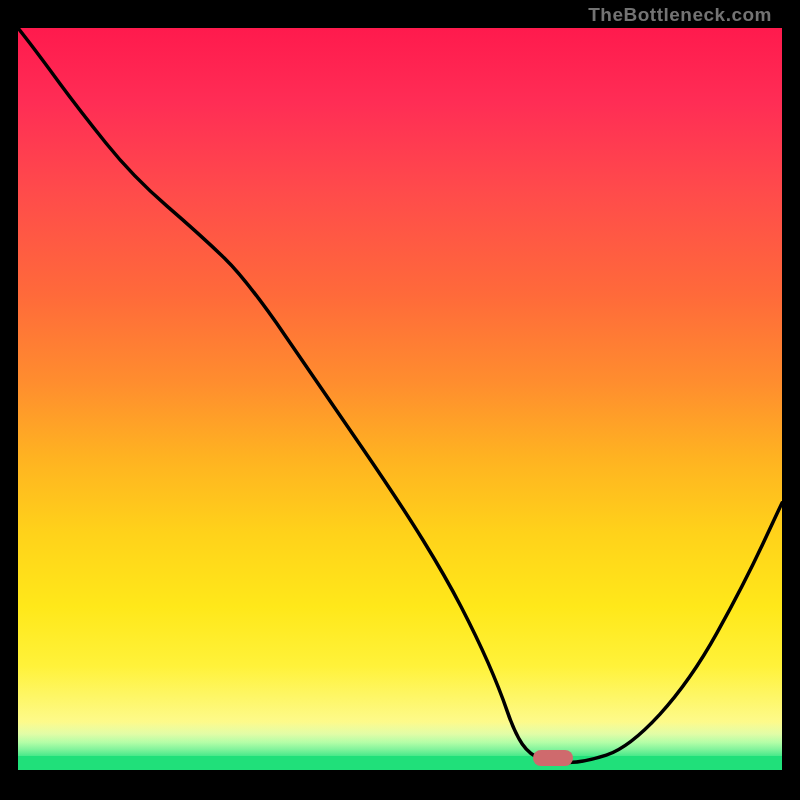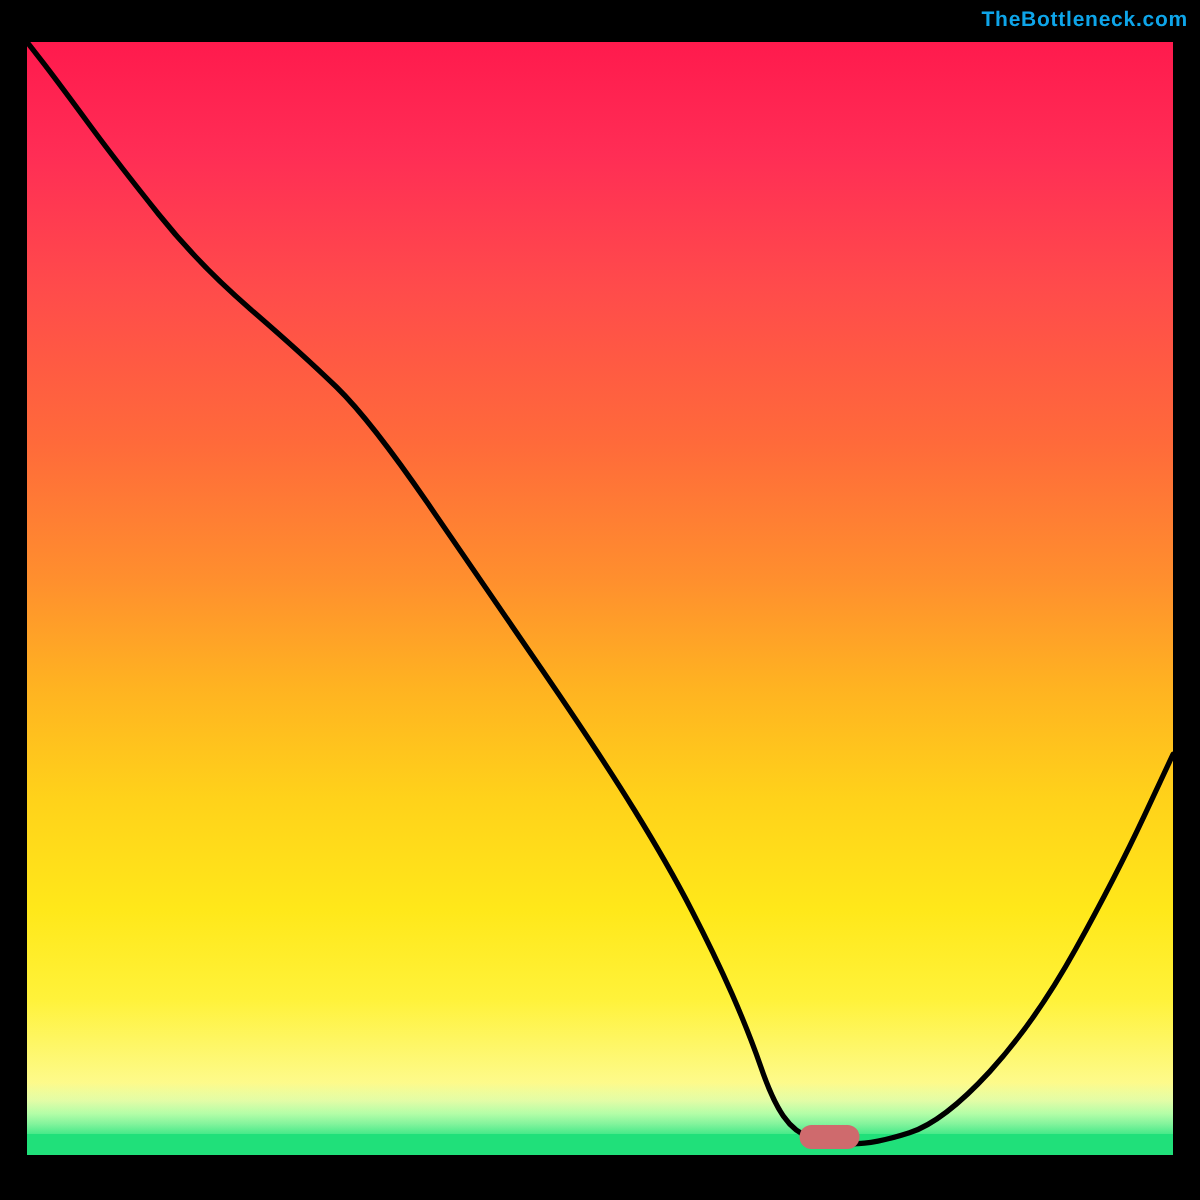--- a/index.html
+++ b/index.html
@@ -13,24 +13,24 @@
   }
   .frame {
     position: relative;
     width: 800px;
     height: 800px;
     background: #000;
   }
   .watermark {
     position: absolute;
     top: 4px;
-    right: 8px;
-    font-size: 14px;
+    right: 28px;
+    font-size: 19px;
     font-weight: 600;
-    color: #0ea5e9;
+    color: #737373;
     letter-spacing: 0.5px;
     z-index: 30;
   }
   
   .plot {
     position: absolute;
     left: 18px;
     top: 28px;
     width: 764px;   
     height: 742px;  

